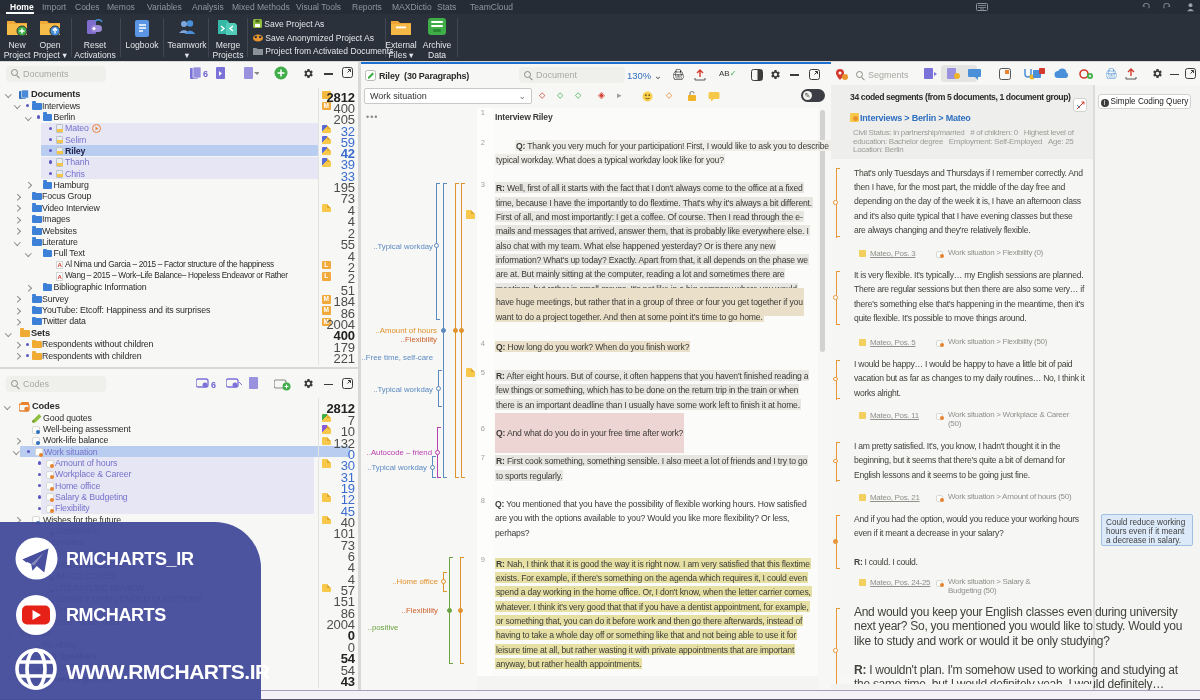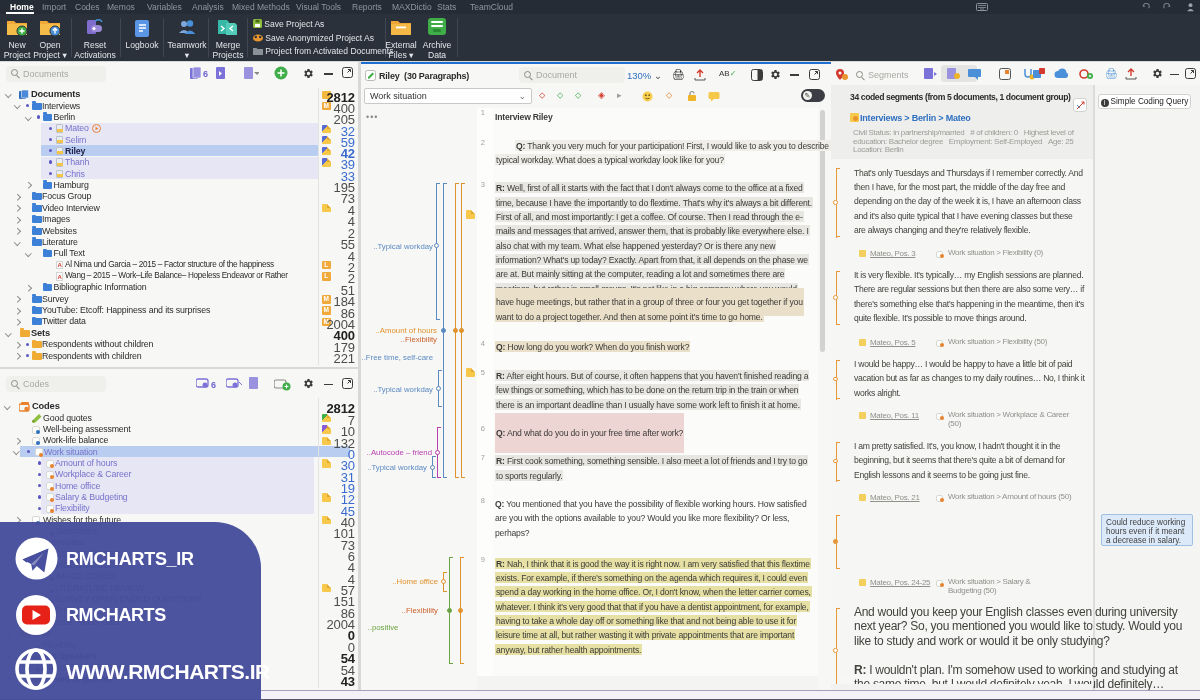--- a/index.html
+++ b/index.html
@@ -679,20 +679,21 @@
         <div class="abs" style="left:0;top:390.9px">
           <div class="dline"><span style=""><b>Q:</b> You mentioned that you have the possibility of flexible working hours. How satisfied</span></div>
           <div class="dline"><span style="">are you with the options available to you? Would you like more flexibility? Or less,</span></div>
           <div class="dline"><span style="">perhaps?</span></div>
         </div>
         <div class="abs" style="left:0;top:450px">
           <div class="dline"><span style="background:#e6e0a4;padding:0.5px 1px;"><b>R:</b> Nah, I think that it is good the way it is right now. I am very satisfied that this flextime</span></div>
           <div class="dline"><span style="background:#e6e0a4;padding:0.5px 1px;">exists. For example, if there's something on the agenda which requires it, I could even</span></div>
           <div class="dline"><span style="background:#e6e0a4;padding:0.5px 1px;">spend a day working in the home office. Or, I don't know, when the letter carrier comes,</span></div>
           <div class="dline"><span style="background:#e6e0a4;padding:0.5px 1px;">whatever. I think it's very good that that if you have a dentist appointment, for example,</span></div>
+          <div class="dline"><span style="background:#e6e0a4;padding:0.5px 1px;">or something that, you can do it before work and then go there afterwards, instead of</span></div>
           <div class="dline"><span style="background:#e6e0a4;padding:0.5px 1px;">having to take a whole day off or something like that and not being able to use it for</span></div>
           <div class="dline"><span style="background:#e6e0a4;padding:0.5px 1px;">leisure time at all, but rather wasting it with private appointments that are important</span></div>
           <div class="dline"><span style="background:#e6e0a4;padding:0.5px 1px;">anyway, but rather health appointments.</span></div>
         </div>
 </div>
 <div class="abs" style="left:75px;top:120.5px;width:1.2px;height:136.5px;background:#5b8ac2"></div>
       <div class="abs" style="left:75px;top:120.5px;width:4px;height:1.2px;background:#5b8ac2"></div>
       <div class="abs" style="left:75px;top:257px;width:4px;height:1.2px;background:#5b8ac2"></div>
       <div class="abs" style="left:73.10000000000002px;top:180.5px;width:5px;height:5px;border:1.2px solid #5b8ac2;background:#f7f7f5;border-radius:50%"></div>
       <div class="abs" style="left:-38px;top:180.0px;width:110px;text-align:right;font-size:7.8px;color:#5b8ac2;white-space:nowrap">..Typical workday</div>
@@ -876,20 +877,26 @@
         <span style="position:absolute;left:0;top:1px;width:7px;height:7px;background:#f3cf5e;border-radius:1px"></span>
         <span style="position:absolute;left:11px;top:0.5px;text-decoration:underline;white-space:nowrap">Mateo, Pos. 21</span>
         <span style="position:absolute;left:77px;top:2px;width:7px;height:7px;background:#fdfdfb;border:1px solid #d8d8d4;border-radius:2px"></span>
         <span style="position:absolute;left:80.5px;top:5.5px;width:4px;height:4px;background:#e8822c;border-radius:50%"></span>
         <span style="position:absolute;left:89px;top:0.5px;width:170px;line-height:8.9px">Work situation &gt; Amount of hours (50)</span>
       </div>
       <div class="abs" style="left:4.5px;top:452.5px;width:1.3px;height:54.5px;background:#e8963a"></div>
       <div class="abs" style="left:4.5px;top:452.5px;width:4.5px;height:1.3px;background:#e8963a"></div>
       <div class="abs" style="left:4.5px;top:505.7px;width:4.5px;height:1.3px;background:#e8963a"></div>
       <div class="abs" style="left:2.3px;top:476.95px;width:4.6px;height:4.6px;border:1.2px solid #e8963a;background:#e8963a;border-radius:50%"></div>
+      <div class="abs seg" style="left:23px;top:449.7px;font-size:8.6px;letter-spacing:-0.28px;color:#42423e;line-height:14.45px">
+        <div class="dline">And if you had the option, would you reduce your working hours</div>
+        <div class="dline">even if it meant a decrease in your salary?</div>
+        <div class="dline">&nbsp;</div>
+        <div class="dline"><b>R:</b> I could. I could.</div>
+      </div>
       <div class="abs" style="left:28px;top:515.5px;font-size:8px;letter-spacing:-0.3px;color:#90908c">
         <span style="position:absolute;left:0;top:1px;width:7px;height:7px;background:#f3cf5e;border-radius:1px"></span>
         <span style="position:absolute;left:11px;top:0.5px;text-decoration:underline;white-space:nowrap">Mateo, Pos. 24-25</span>
         <span style="position:absolute;left:77px;top:2px;width:7px;height:7px;background:#fdfdfb;border:1px solid #d8d8d4;border-radius:2px"></span>
         <span style="position:absolute;left:80.5px;top:5.5px;width:4px;height:4px;background:#e8822c;border-radius:50%"></span>
         <span style="position:absolute;left:89px;top:0.5px;width:170px;line-height:8.9px">Work situation &gt; Salary &amp;<br>Budgeting (50)</span>
       </div>
       <div class="abs" style="left:4.5px;top:545.5px;width:1.3px;height:87.5px;background:#e8963a"></div>
       <div class="abs" style="left:4.5px;top:545.5px;width:4.5px;height:1.3px;background:#e8963a"></div>
       <div class="abs" style="left:2.3px;top:586.45px;width:4.6px;height:4.6px;border:1.2px solid #e8963a;background:#fdfdfb;border-radius:50%"></div>

